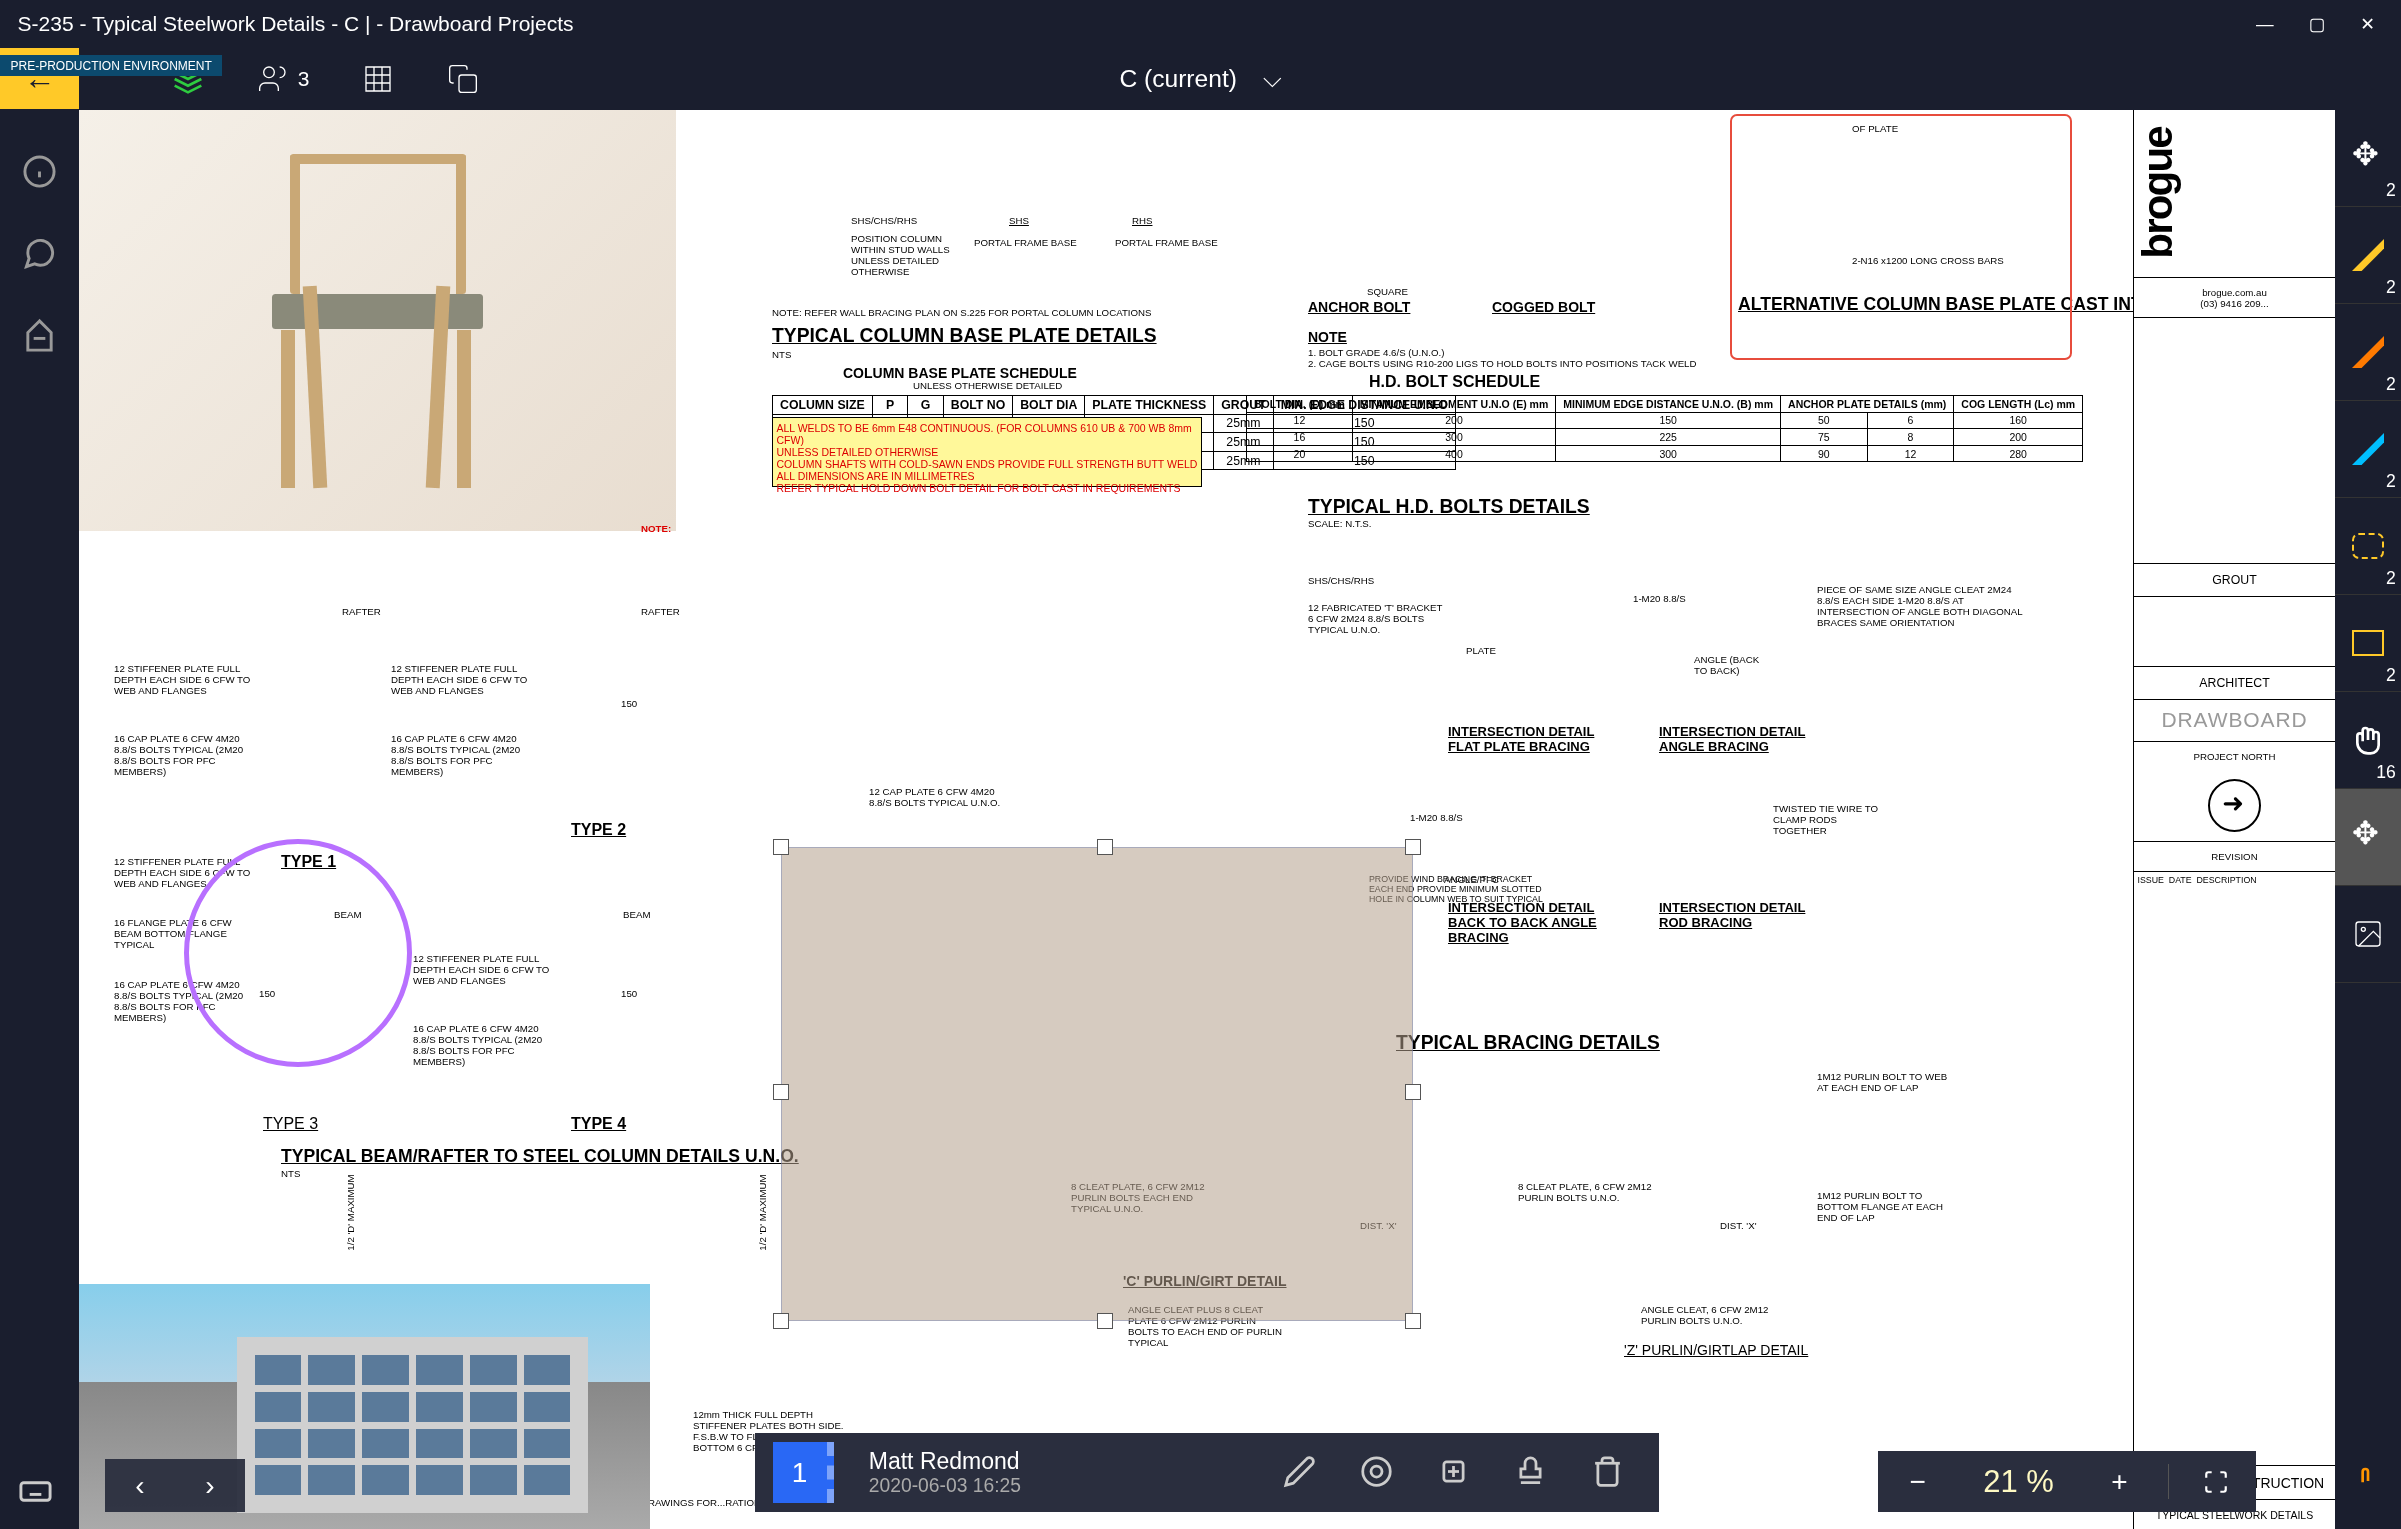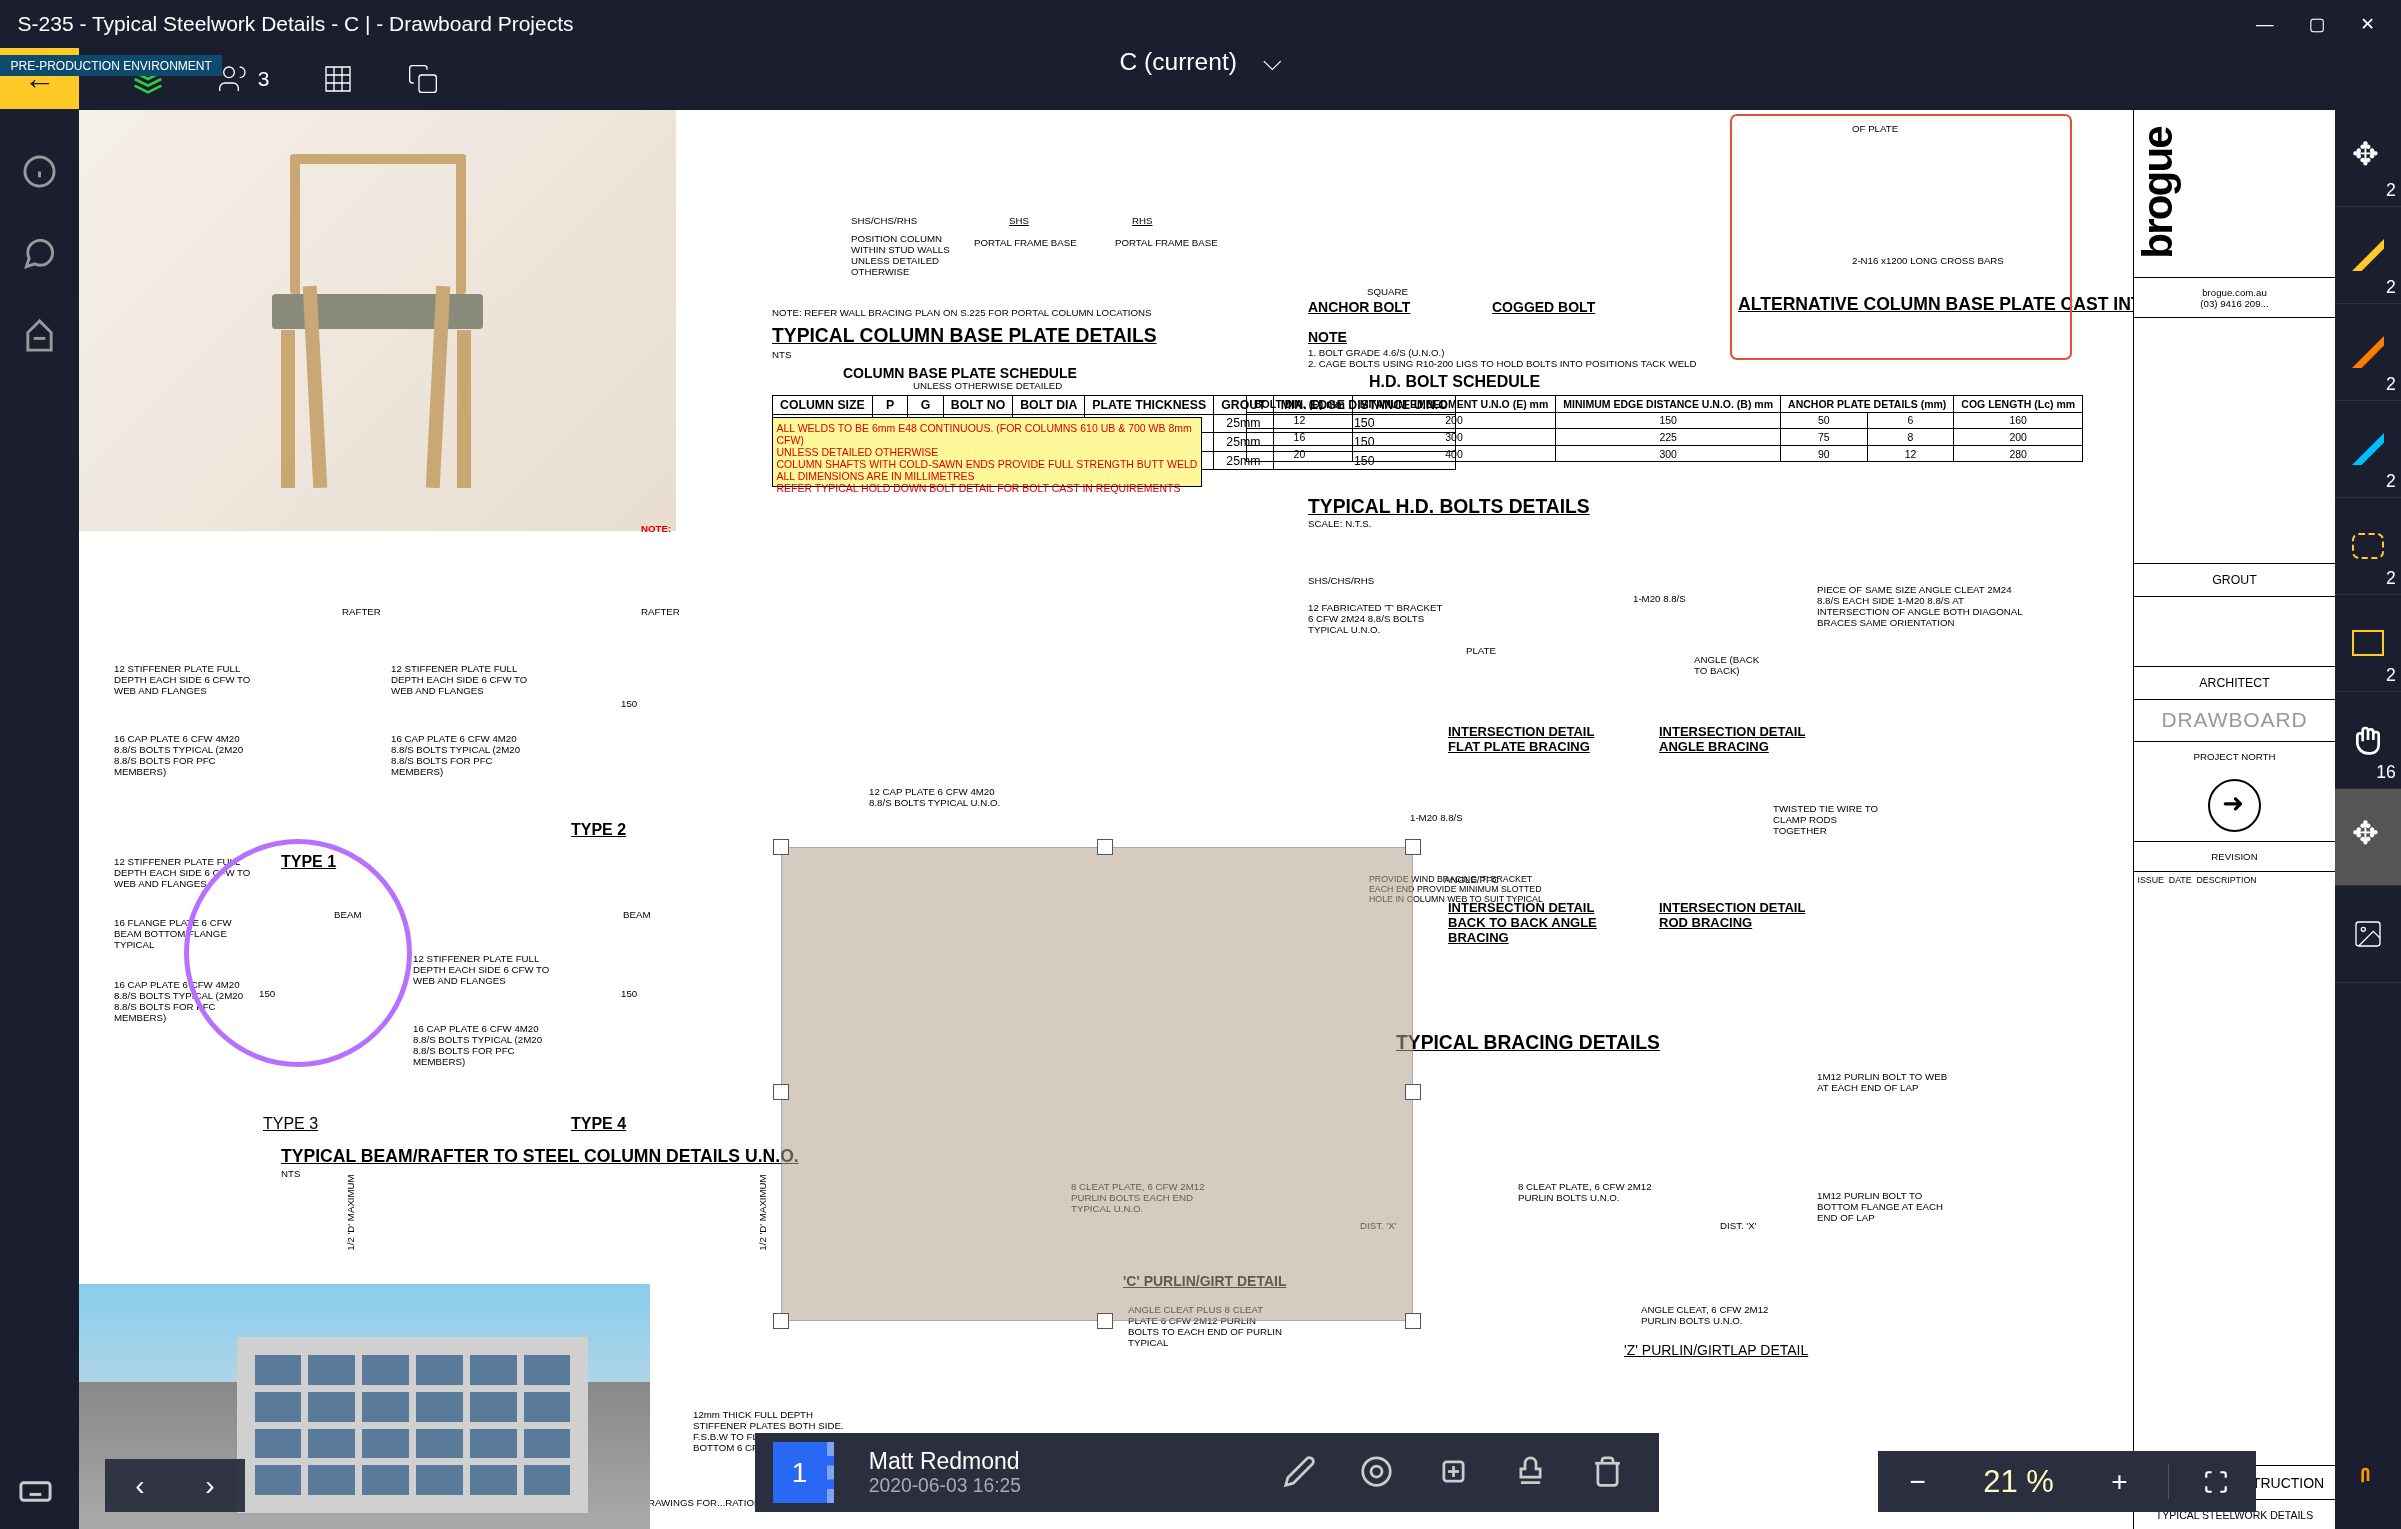--- a/index.html
+++ b/index.html
@@ -7,21 +7,21 @@
 
 
 .title-bar { height: 48px; background: #1a1e2e; display: flex; align-items: center; justify-content: space-between; padding: 0 0 0 17.6px; color: #fff; font-size: 21px; }
 .title-bar .window-controls { display: flex; gap: 35px; padding-right: 26px; }
 .title-bar .window-controls span { font-size: 17.6px; cursor: pointer; color: #fff; }
 
 
 .env-badge { position: absolute; top: 55px; left: 0; background: #0c4a6e; color: #fff; font-size: 12px; padding: 3.5px 10.5px; z-index: 100; }
 
 
-.top-toolbar { height: 61px; background: #1a1e2e; display: flex; position: relative; }
+.top-toolbar { height: 61px; background: #1a1e2e; display: flex; align-items: center; position: relative; gap: 40px; }
 .back-btn { width: 79px; height: 61px; background: #ffc928; display: flex; align-items: center; justify-content: center; font-size: 32px; color: #1a1e2e; }
 .toolbar-icons { display: flex; align-items: center; gap: 53px; padding-left: 53px; }
 .toolbar-icons .icon-item { display: flex; align-items: center; gap: 8.8px; color: #fff; font-size: 21px; }
 .toolbar-icons svg { width: 32px; height: 32px; fill: #fff; }
 .revision-dropdown { position: absolute; left: 50%; transform: translateX(-50%); color: #fff; font-size: 24.6px; display: flex; align-items: center; gap: 26px; }
 
 
 .left-sidebar { position: absolute; left: 0; top: 110px; width: 79px; height: calc(100% - 110px); background: #1a1e2e; display: flex; flex-direction: column; align-items: center; gap: 44px; padding-top: 44px; z-index: 50; }
 .left-sidebar svg { width: 35px; height: 35px; fill: none; stroke: #999; stroke-width: 2; }
 

